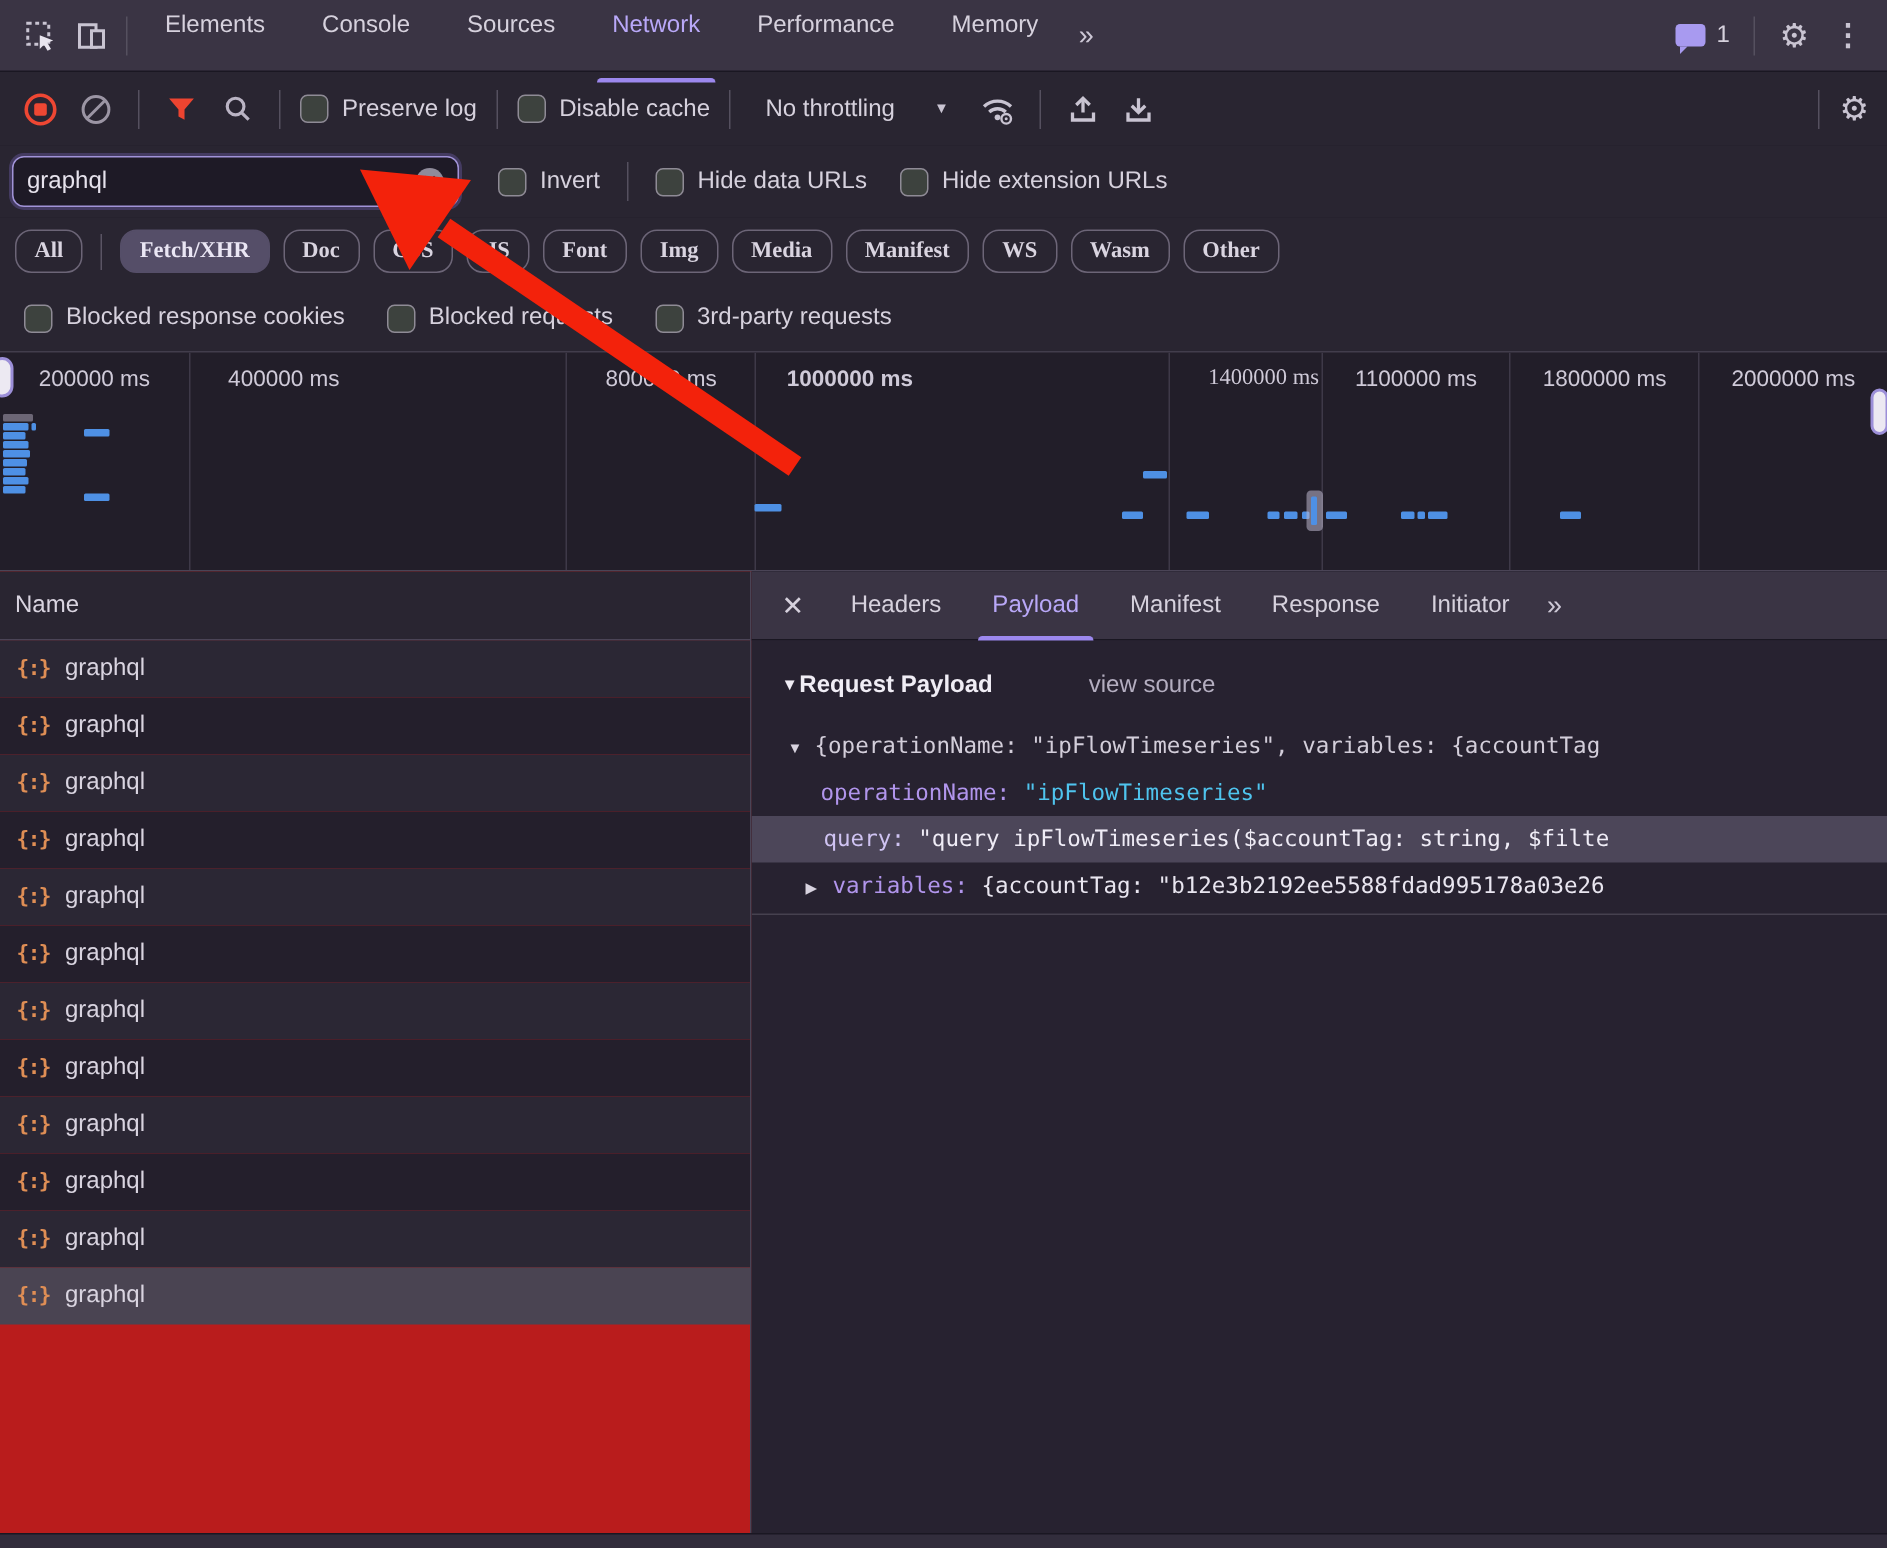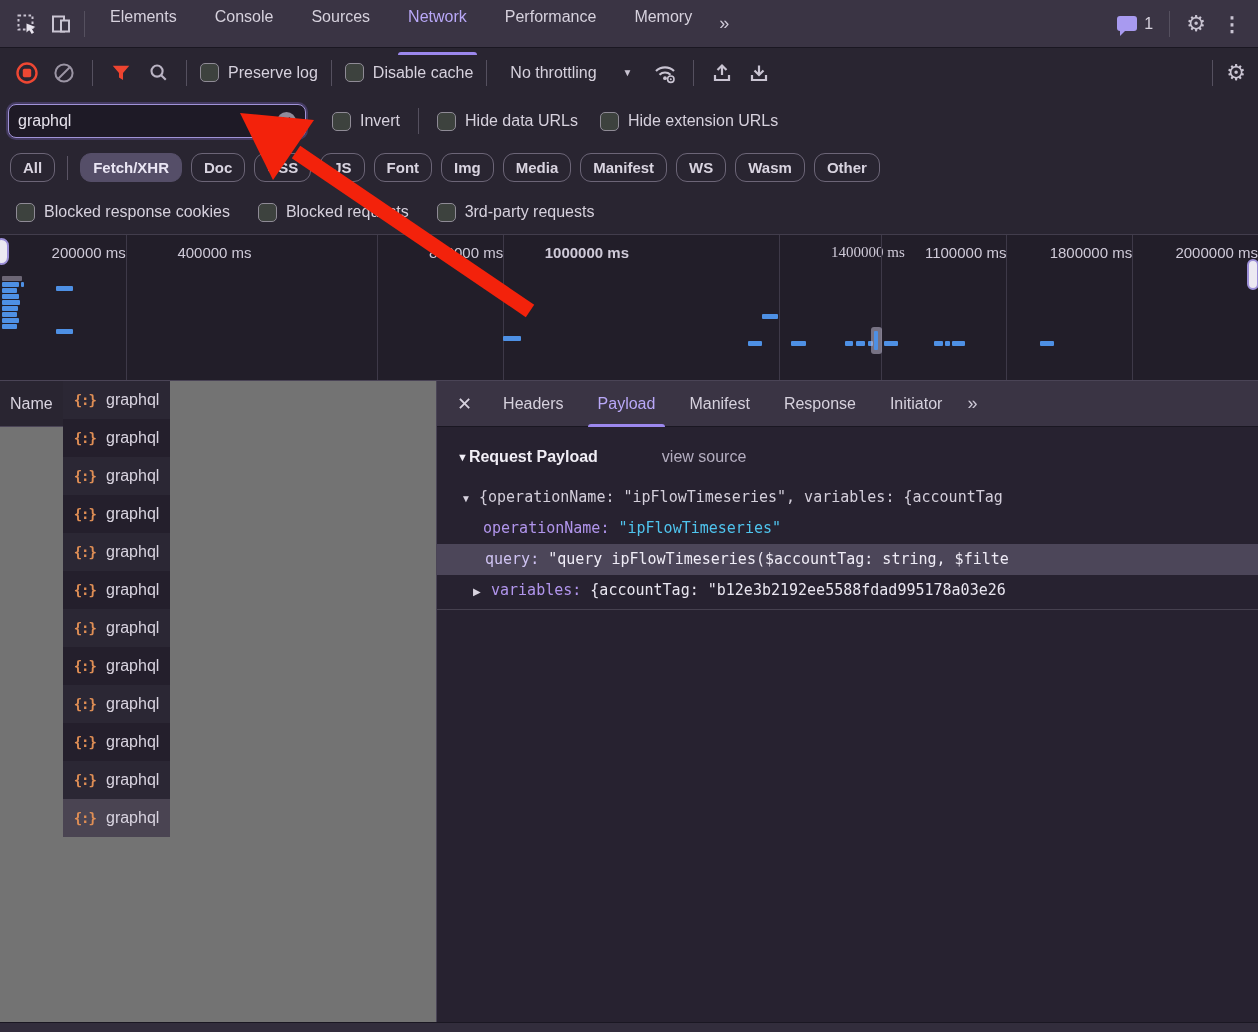--- a/index.html
+++ b/index.html
@@ -41,44 +41,44 @@
   .filter-input { width:298px; height:34px; background:#1e1a26; border:1px solid #a193d8;
           box-shadow:0 0 0 2px rgba(120,100,190,.35); border-radius:8px;
           display:flex; align-items:center; padding:0 9px; font-size:16px; color:#e6e2ec; }
   .filter-text { flex:1; }
   .clear-btn { width:19px; height:19px; border-radius:50%; background:#8f8b9a; color:#241f2c;
           font-size:13px; line-height:19px; text-align:center; font-weight:bold; }
 
   
   .chiprow { height:45px; background:#292531; display:flex; align-items:center; gap:9px; padding:0 10px; }
   .chip { padding:5px 12px; border:1px solid #6c6577; border-radius:11px; font-size:15px;
-          font-weight:600; color:#d9d4e0; white-space:nowrap; }
+          font-weight:600; color:#d9d4e0; white-space:nowrap;font-family:Liberation Serif, serif; }
   .chip.active { background:#554e68; border-color:#554e68; color:#eae6f4; }
   .chipdiv { width:1px; height:24px; background:#5a5464; margin:0 3px; }
 
   
   .cbrow { height:44px; background:#292531; display:flex; align-items:center; padding:0 16px; }
   .cbrow .group { margin-right:28px; }
 
   
   .timeline { position:relative; height:147px; background:#221e29; border-top:1px solid #423d4c;
           border-bottom:1px solid #4a4456; overflow:hidden; }
   .tcol { position:absolute; top:0; bottom:0; }
   .tcol + .tcol { border-left:1px solid #3e3948; }
-  .tlabel { display:block; text-align:right; margin-top:9px; font-size:15px; color:#cfcad8; white-space:nowrap; }
+  .tlabel { display:block; text-align:center; margin-top:9px; font-size:15px; color:#cfcad8; white-space:nowrap; }
   .tbar { position:absolute; height:5px; background:#4e90e4; border-radius:1px; }
   .tbar.gray { background:#6c6675; }
   .tbar.marker { background:rgba(190,184,205,.55); border-radius:3px; }
   .tbar.vcore { background:#4e90e4; }
   .handle { position:absolute; background:#ece9f2; border:2px solid #9c8fd8; border-radius:8px; }
 
   
   .main { position:absolute; top:381px; left:0; right:0; bottom:10px; display:flex; }
-  .left-pane { width:437px; flex:none; border-right:1px solid #4a4456; background:#737373;
-          display:flex; flex-direction:row; }
+  .left-pane { width:501px; flex:none; border-right:1px solid #4a4456; background:#b91c1c;
+          display:flex; flex-direction:column; }
   .list-header { height:46px; background:#292531; border-bottom:1px solid #4a4456;
           display:flex; align-items:center; padding:0 10px; font-size:16px; color:#d9d4e0; flex:none; }
   .rrow { height:38px; display:flex; align-items:center; gap:10px; padding:0 11px;
           font-size:16px; color:#d9d4e0; flex:none; }
   .rrow.odd { background:#2b2734; }
   .rrow.even { background:#241f2c; }
   .rrow.selected { background:#4a4452; }
   .json-icon { color:#df8e55; font-size:14px; font-weight:bold; letter-spacing:-1px;
           font-family:"DejaVu Sans Mono",monospace; }
 

